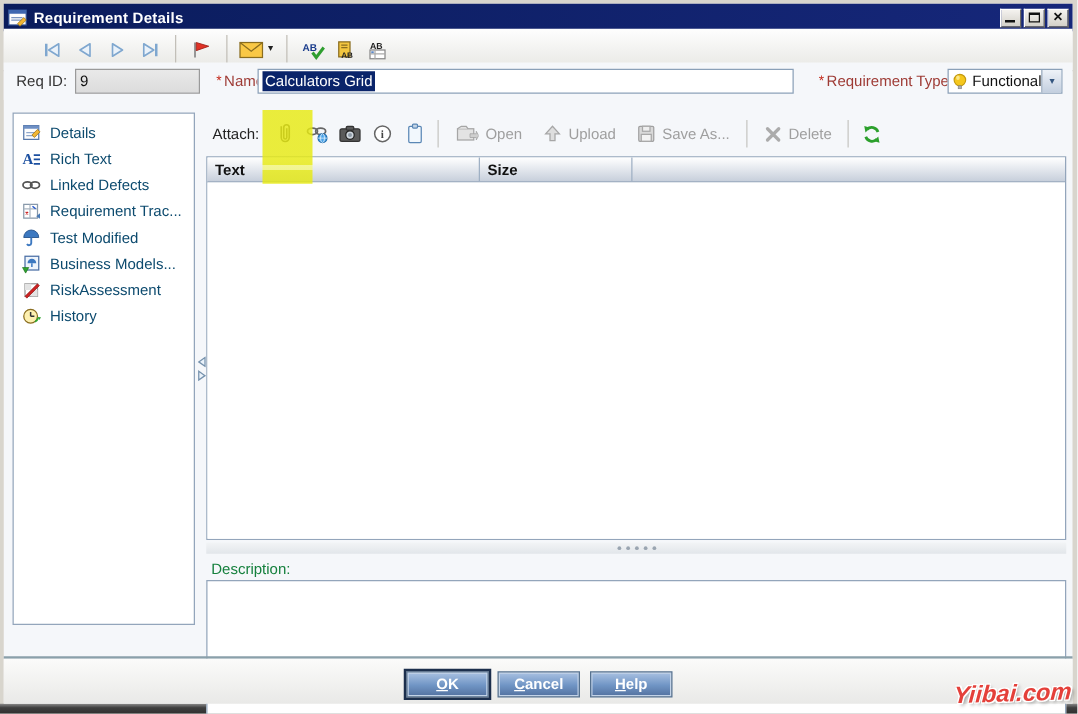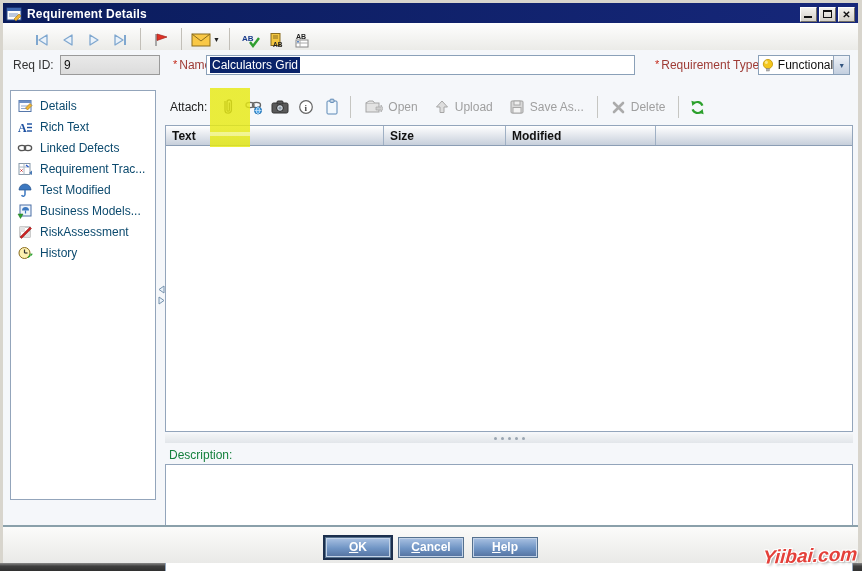--- a/index.html
+++ b/index.html
@@ -380,21 +380,20 @@
         <path d="M3.6 10.4 A5.3 5.3 0 0 0 12.4 12.4" fill="none" stroke="#2ca02c" stroke-width="2.2"></path>
         <polygon points="14.6,15.2 9.8,13.8 13.6,10.1" fill="#2ca02c"></polygon>
       </svg>
     </div>
   </div>
 
   <div class="tablebox">
     <div class="thead">
       <div class="th" style="width:218px">Text</div>
       <div class="th" style="width:122px">Size</div>
-      <div class="th" style="width:150px">Modified</div>
       <div class="th" style="flex:1;border-right:none"></div>
     </div>
     <div class="tbody"></div>
   </div>
 
   <div class="hsplit">
     <i></i>
       <i></i>
       <i></i>
       <i></i>

